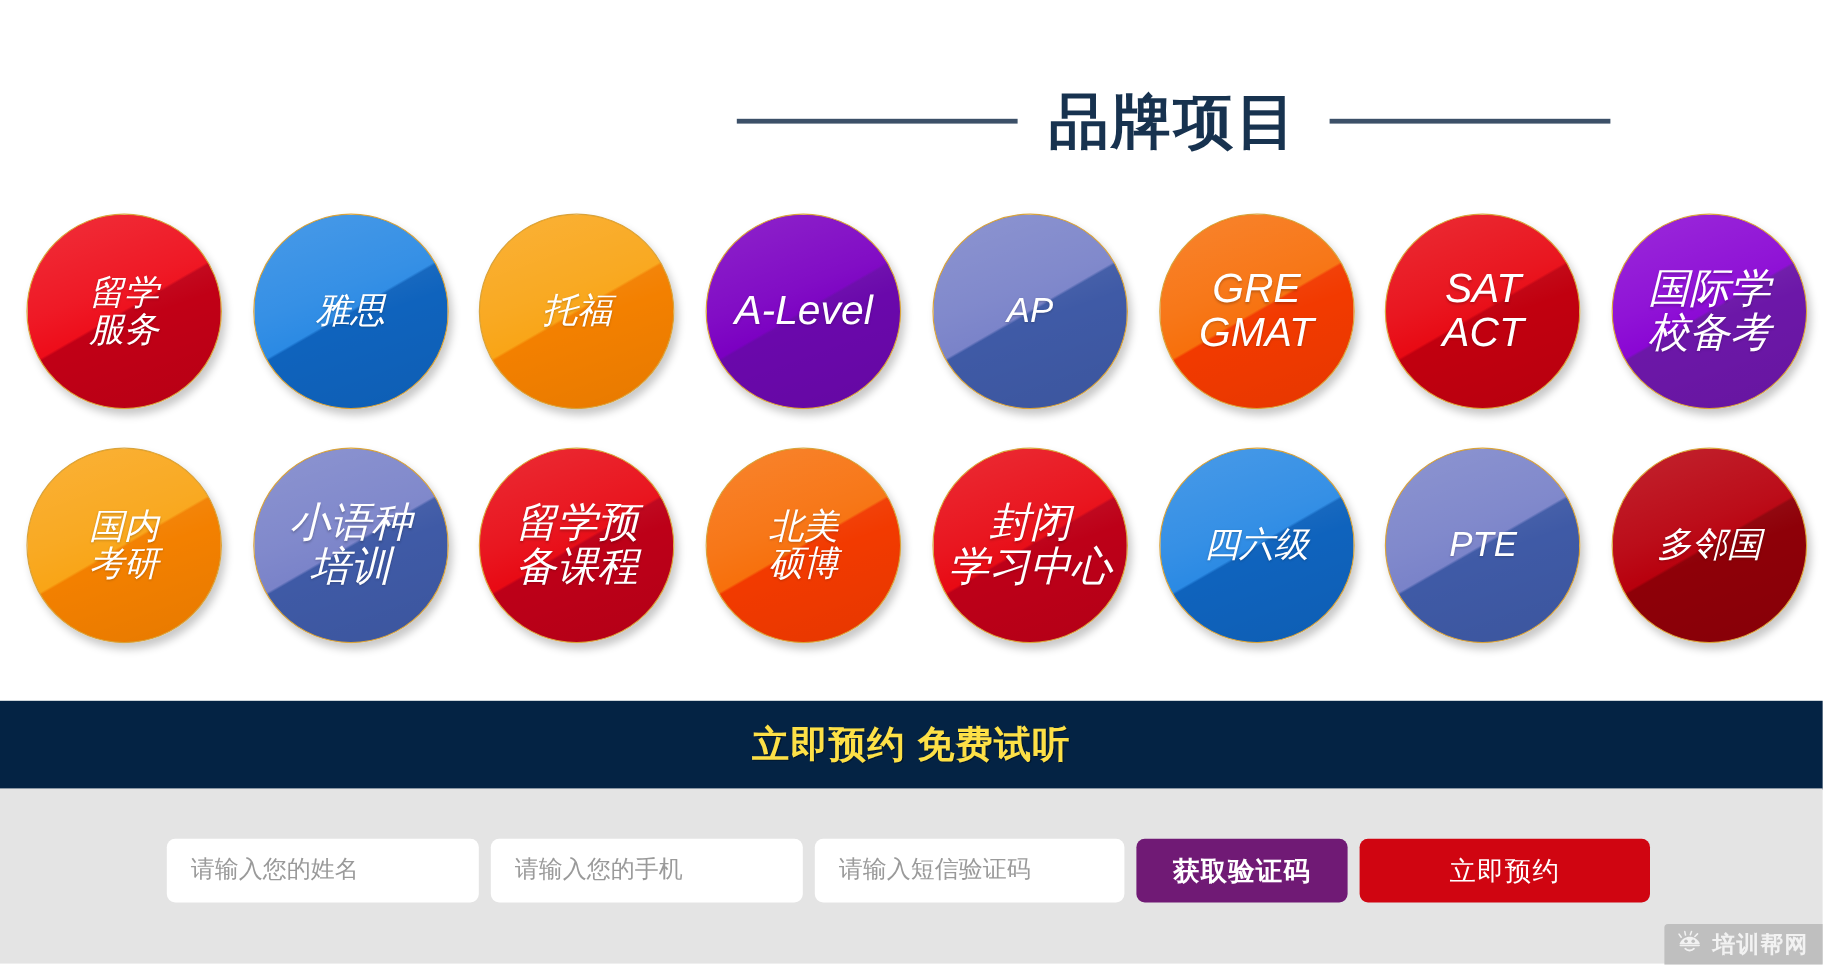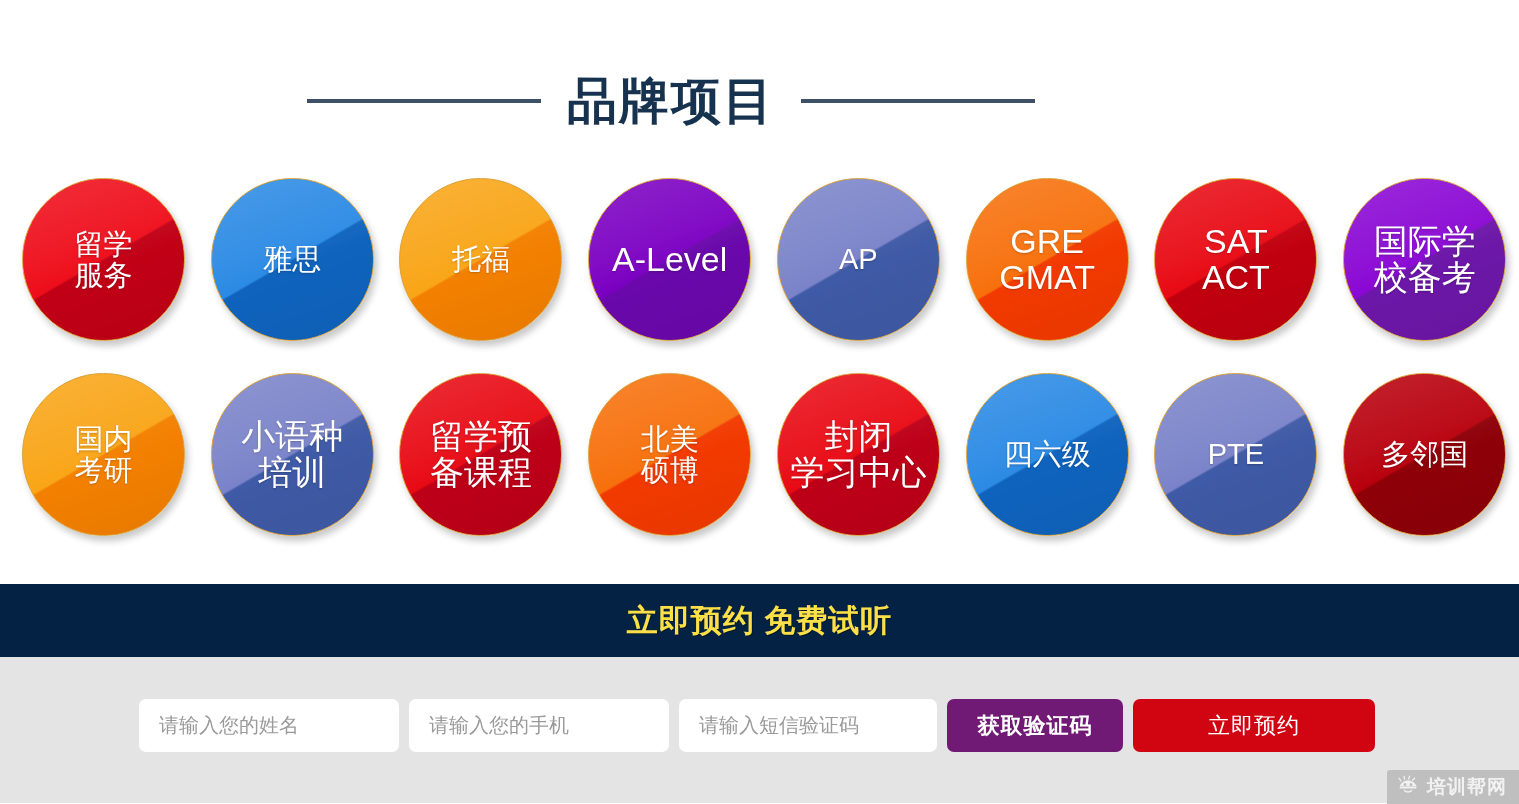--- a/index.html
+++ b/index.html
@@ -22,21 +22,21 @@
 
   
   .title-row {
     position: absolute;
     top: 62px;
     left: 0;
     width: 1342px;
     height: 78px;
     display: flex;
     align-items: center;
-    justify-content: center;
+    justify-content: flex-end;
     gap: 26px;
   }
   .title-rule {
     width: 234px;
     height: 4px;
     background: #3c5068;
   }
   .title-text {
     font-size: 50px;
     font-weight: bold;
@@ -53,20 +53,21 @@
     top: 178px;
     left: 0;
     width: 1519px;
   }
   .grid-row {
     display: flex;
     justify-content: flex-start;
     align-items: flex-start;
     height: 195px;
     padding-left: 9px;
+    font-style: italic;
   }
   .cell {
     width: 190px;
     display: flex;
     justify-content: center;
   }
 
   .bubble {
     position: relative;
     width: 163px;

